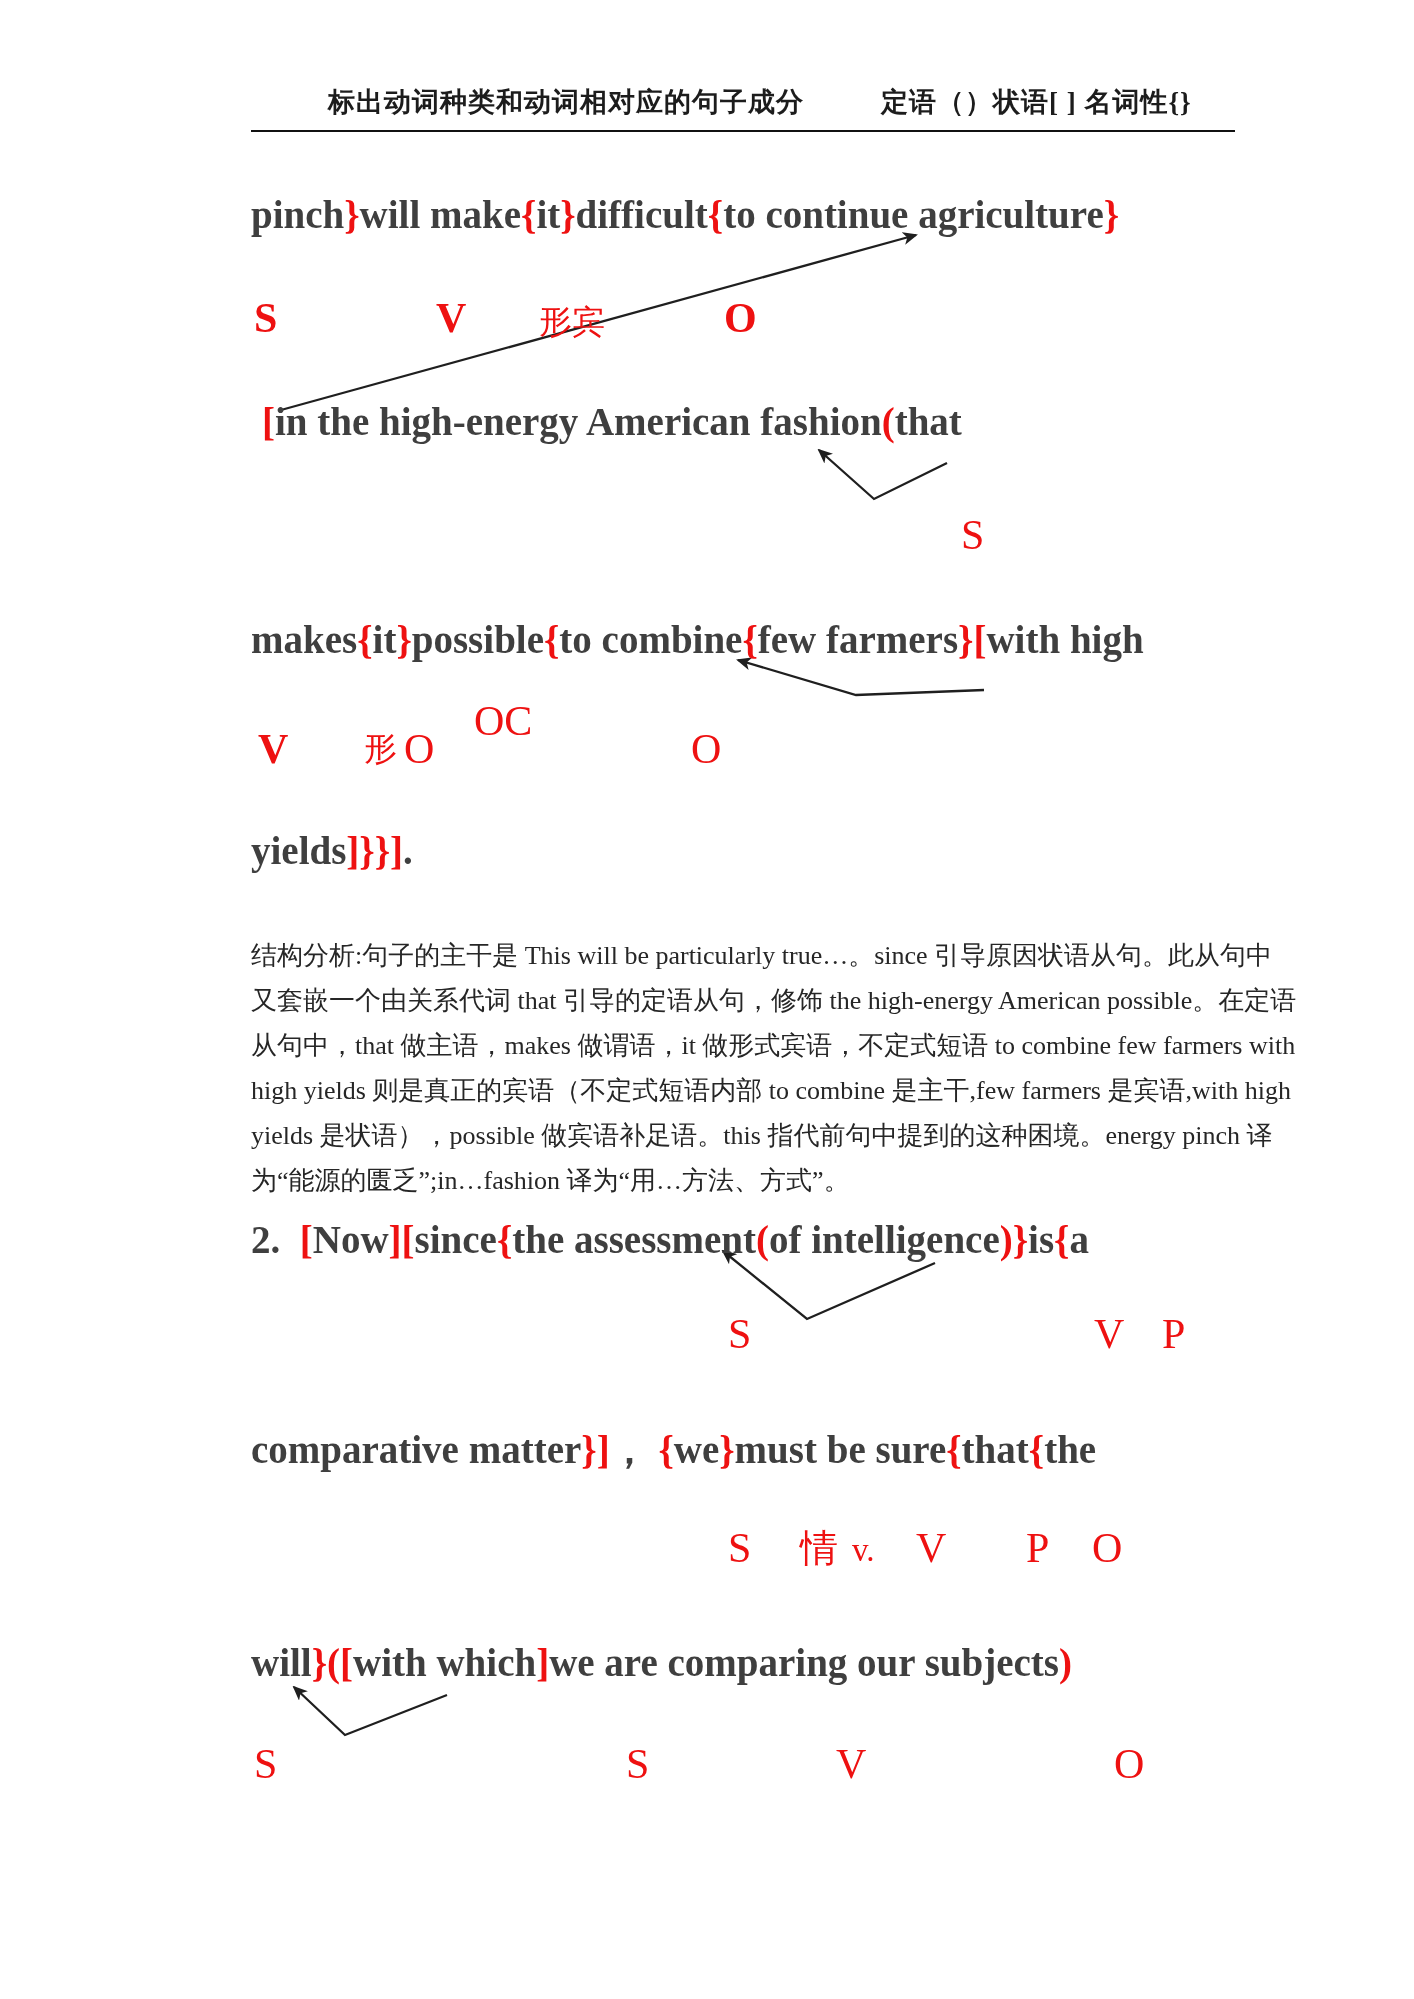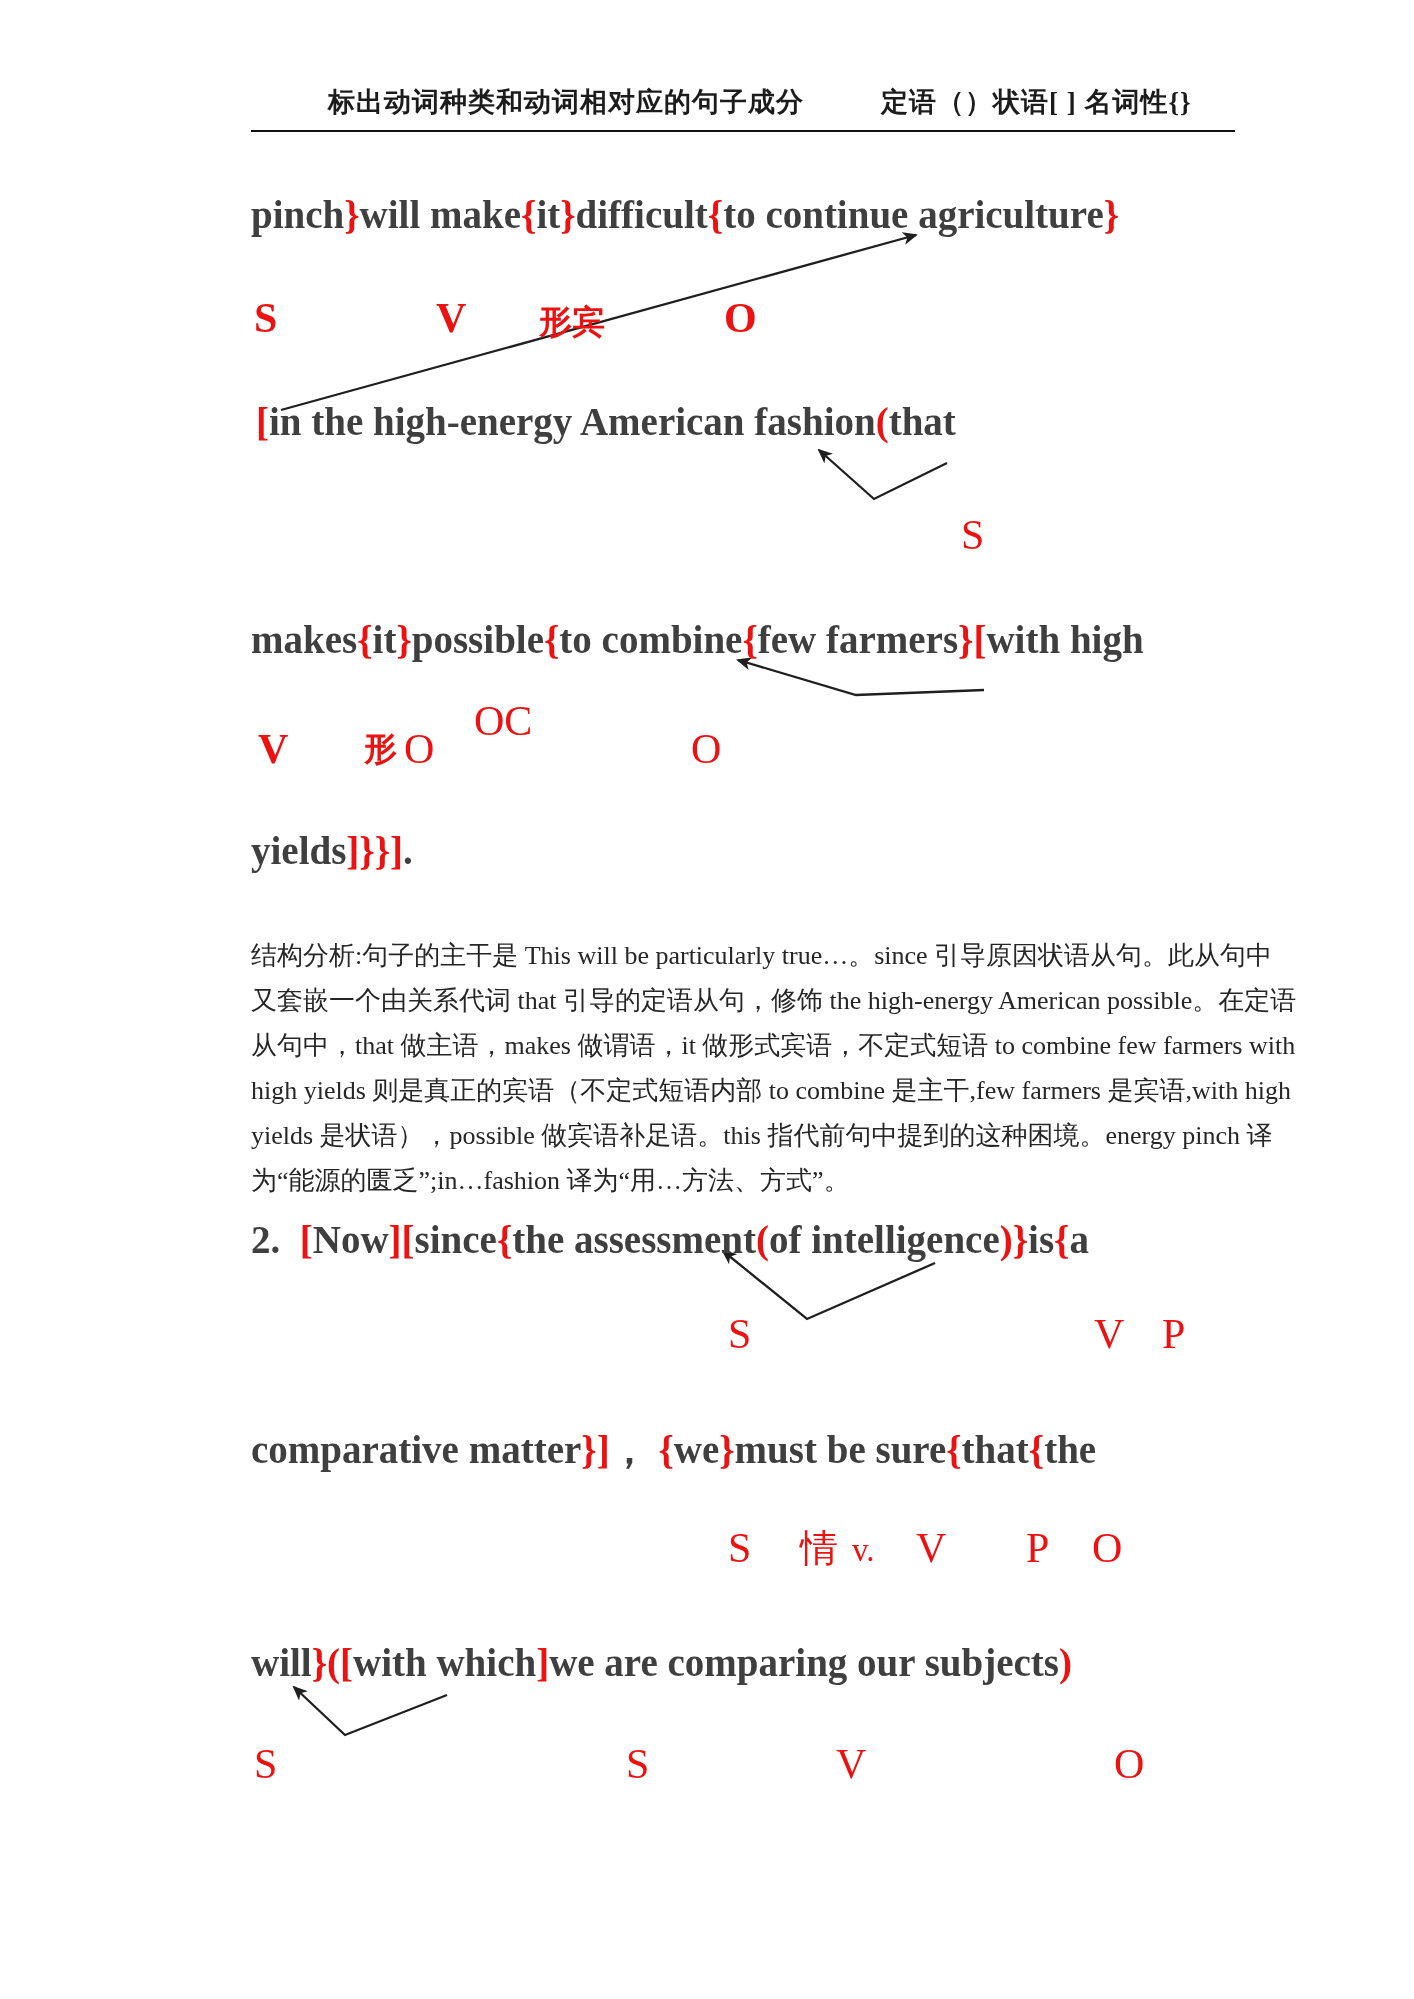--- a/index.html
+++ b/index.html
@@ -19,21 +19,21 @@
     color:#3f3f3f;white-space:pre;letter-spacing:0;
   }
   .seg-ink{color:#3f3f3f;text-align:right;}
   .seg-red{color:#ee1111;}
   .glabel{
     position:absolute;color:#ee1111;line-height:1;white-space:pre;
     font-family:"Liberation Serif","DejaVu Serif",serif;
   }
   .lab{font-size:42px;font-weight:400;}
   .lab-bold{font-size:42px;font-weight:700;}
-  .lab-cn{font-size:33px;font-weight:700;}
+  .lab-cn{font-size:33px;font-weight:400;}
   .lab-cn2{font-size:38px;font-weight:400;}
   .lab-sm{font-size:33px;font-weight:400;}
   .ana-line{
     position:absolute;left:215px;font:400 26px/1.35 "Liberation Serif","DejaVu Serif",serif;
     color:#262626;white-space:pre;text-align:right;
   }
   #footer{
     position:absolute;left:0;right:0;top:1856px;text-align:center;
     font:400 22px/1.2 "Liberation Serif","DejaVu Serif",serif;color:#2b2b2b;
     letter-spacing:2px;
@@ -57,21 +57,21 @@
     </defs>
   <polyline points="245,410 880,235" marker-end="url(#ah)"></polyline>
       <polyline points="911,463 838,499 783,450" marker-end="url(#ah)"></polyline>
       <polyline points="948,690 820,695 702,660" marker-end="url(#ah)"></polyline>
       <polyline points="899,1263 771,1319 687,1251" marker-end="url(#ah)"></polyline>
       <polyline points="411,1695 309,1735 258,1687" marker-end="url(#ah)"></polyline>
     </svg>
 
   <div id="sentences">
       <div class="sentence" style="left: 215px; top: 189px;"><span class="seg-ink">pinch</span><span class="seg-red">}</span><span class="seg-ink">will make</span><span class="seg-red">{</span><span class="seg-ink">it</span><span class="seg-red">}</span><span class="seg-ink">difficult</span><span class="seg-red">{</span><span class="seg-ink">to continue agriculture</span><span class="seg-red">}</span></div>
-      <div class="sentence" style="left: 220px; top: 396px;"><span class="seg-red">[</span><span class="seg-ink">in the high-energy American fashion</span><span class="seg-red">(</span><span class="seg-ink">that</span></div>
+      <div class="sentence" style="left: 226px; top: 396px;"><span class="seg-red">[</span><span class="seg-ink">in the high-energy American fashion</span><span class="seg-red">(</span><span class="seg-ink">that</span></div>
       <div class="sentence" style="left: 215px; top: 614px;"><span class="seg-ink">makes</span><span class="seg-red">{</span><span class="seg-ink">it</span><span class="seg-red">}</span><span class="seg-ink">possible</span><span class="seg-red">{</span><span class="seg-ink">to combine</span><span class="seg-red">{</span><span class="seg-ink">few farmers</span><span class="seg-red">}</span><span class="seg-red">[</span><span class="seg-ink">with high</span></div>
       <div class="sentence" style="left: 215px; top: 825px;"><span class="seg-ink">yields</span><span class="seg-red">]}}]</span><span class="seg-ink">.</span></div>
       <div class="sentence" style="left: 215px; top: 1214px;"><span class="seg-ink">2.  </span><span class="seg-red">[</span><span class="seg-ink">Now</span><span class="seg-red">][</span><span class="seg-ink">since</span><span class="seg-red">{</span><span class="seg-ink">the assessment</span><span class="seg-red">(</span><span class="seg-ink">of intelligence</span><span class="seg-red">)}</span><span class="seg-ink">is</span><span class="seg-red">{</span><span class="seg-ink">a</span></div>
       <div class="sentence" style="left: 215px; top: 1424px;"><span class="seg-ink">comparative matter</span><span class="seg-red">}]</span><span class="seg-ink">， </span><span class="seg-red">{</span><span class="seg-ink">we</span><span class="seg-red">}</span><span class="seg-ink">must be sure</span><span class="seg-red">{</span><span class="seg-ink">that</span><span class="seg-red">{</span><span class="seg-ink">the</span></div>
       <div class="sentence" style="left: 215px; top: 1637px;"><span class="seg-ink">will</span><span class="seg-red">}([</span><span class="seg-ink">with which</span><span class="seg-red">]</span><span class="seg-ink">we are comparing our subjects</span><span class="seg-red">)</span></div>
     </div>
   <div id="labels">
       <div class="glabel lab-bold" style="left: 218px; top: 297px;">S</div>
       <div class="glabel lab-bold" style="left: 400px; top: 297px;">V</div>
       <div class="glabel lab-cn" style="left: 503px; top: 306px;">形宾</div>

